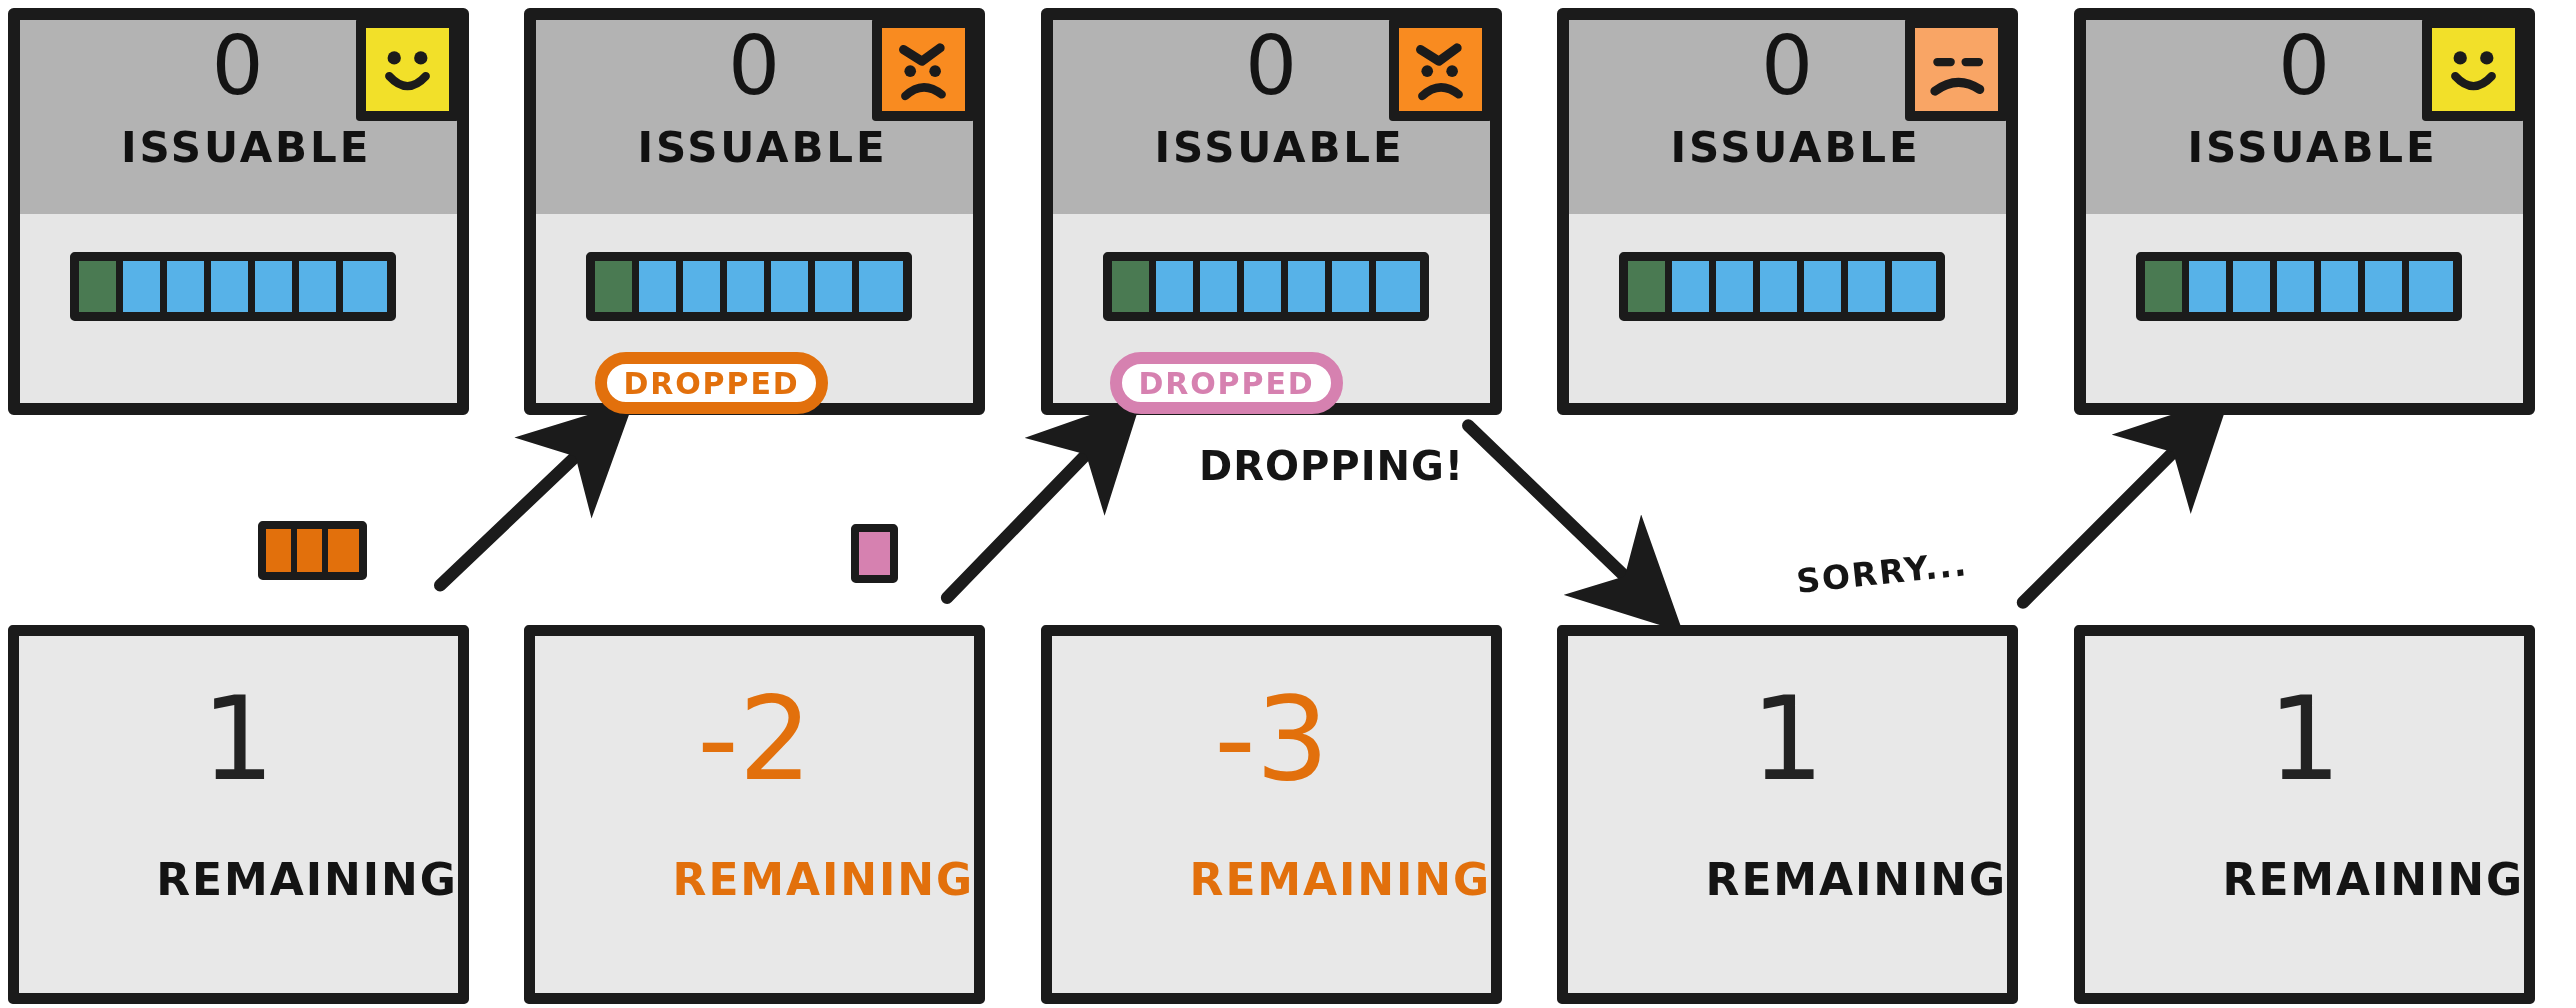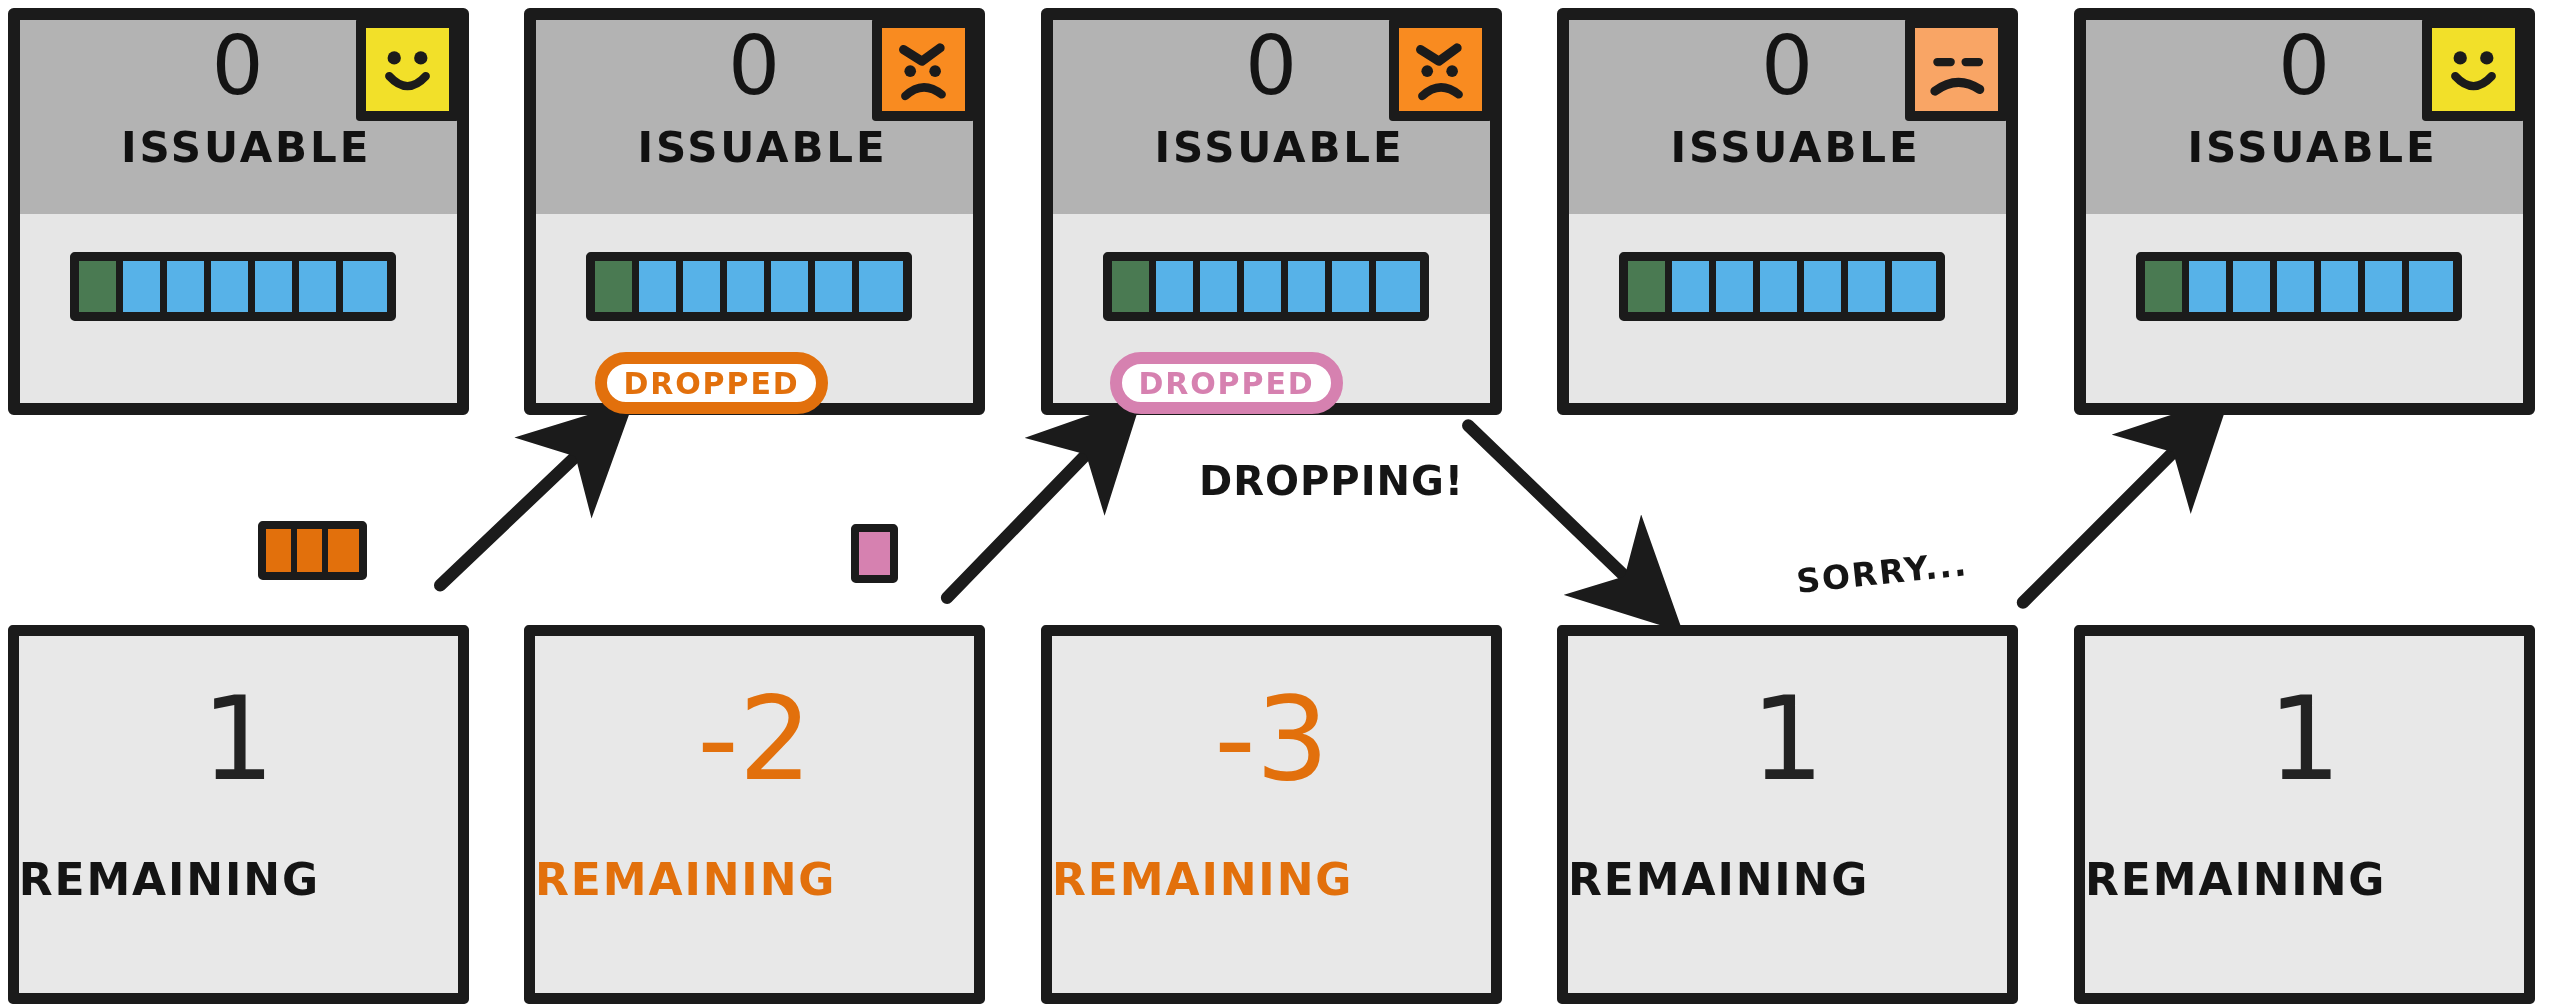--- a/index.html
+++ b/index.html
@@ -136,21 +136,21 @@
     font-family: "DejaVu Sans", sans-serif;
   }
   .bot-num.neg {
     color: #e2700c;
     font-weight: 500;
   }
   .bot-label {
     position: absolute;
     left: 0; right: 0;
     top: 218px;
-    text-align: left;
+    text-align: right;
     font-size: 44px;
     font-weight: 700;
     letter-spacing: 1.9px;
     color: #141414;
     font-family: "DejaVu Sans", sans-serif;
   }
   .bot-label.neg { color: #e2700c; }
 
   
   .dropped-pill {
@@ -375,21 +375,21 @@
 
   <div class="chip-group" style="left:258px; top:521px;">
     <div class="chip orange"></div>
     <div class="chip orange"></div>
     <div class="chip orange"></div>
   </div>
   <div class="chip-group" style="left:851px; top:524px;">
     <div class="chip pink"></div>
   </div>
 
-  <div class="free-text" style="left:1199px; top:458px;">DROPPING!</div>
+  <div class="free-text" style="left:1199px; top:443px;">DROPPING!</div>
   <div class="free-text small" style="left:1796px; top:553px; transform:rotate(-6deg);">SORRY...</div>
 
   <div class="bot-card" style="left:7.7px;">
     <div class="bot-num">1</div>
     <div class="bot-label">REMAINING</div>
   </div>
 
   <div class="bot-card" style="left:524px;">
     <div class="bot-num neg">-2</div>
     <div class="bot-label neg">REMAINING</div>

